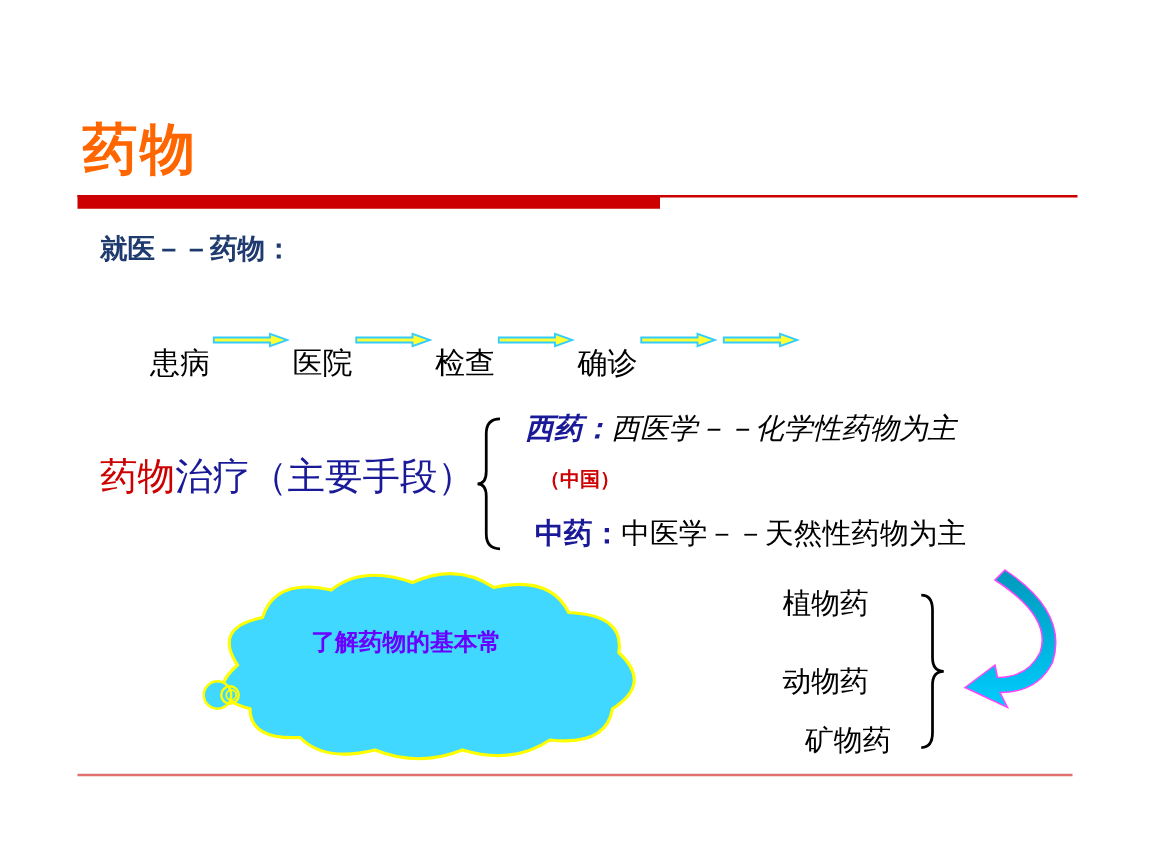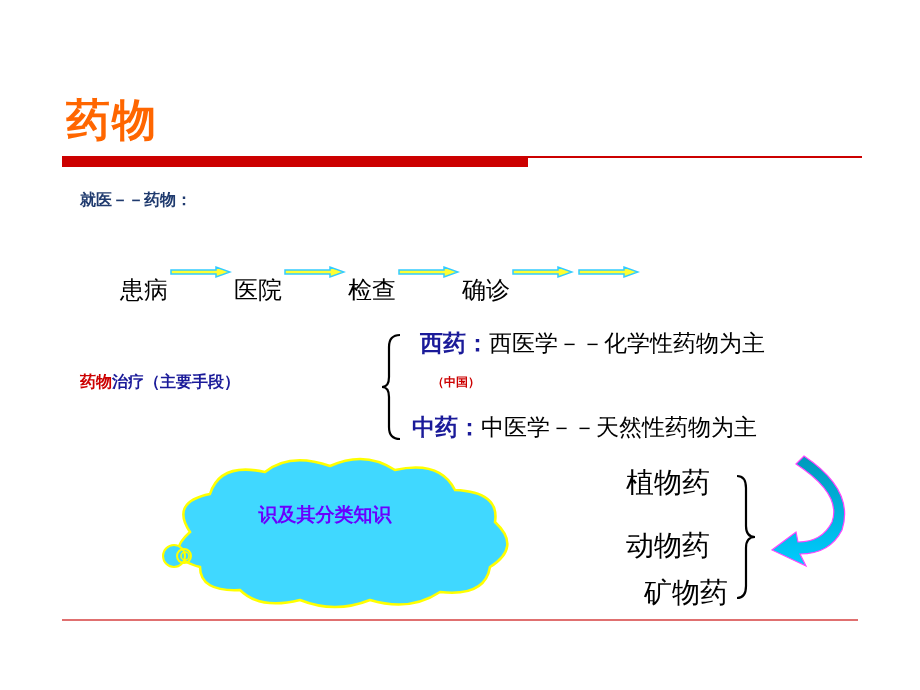--- a/index.html
+++ b/index.html
@@ -2,37 +2,37 @@
 <html><head>
 <meta charset="utf-8">
 <style>
   html,body{margin:0;padding:0;}
   body{width:920px;height:690px;background:#ffffff;position:relative;overflow:hidden;
        font-family:"DejaVu Sans","Liberation Sans",sans-serif;}
   .abs{position:absolute;}
   .title{left:66px;top:92px;font-size:44px;font-weight:bold;color:#ff6600;letter-spacing:2px;line-height:56px;}
   .bar-thick{left:62px;top:156px;width:466px;height:11px;background:#cc0000;}
   .bar-thin{left:62px;top:156px;width:800px;height:2px;background:#cc0000;}
-  .subtitle{left:80px;top:186px;font-size:16px;font-weight:bold;color:#1f3a6e;line-height:28px;}
+  .subtitle{left:80px;top:186px;font-size:22px;font-weight:bold;color:#1f3a6e;line-height:28px;}
   .flow{left:120px;top:256px;height:32px;display:flex;align-items:center;font-size:24px;color:#000;
         font-family:"DejaVu Serif","Liberation Serif",serif;}
   .flow .step{white-space:nowrap;margin-top:36px;}
   .arrow{width:62px;height:14px;margin:0 2px;}
-  .main-label{left:80px;top:366px;font-size:16px;font-weight:bold;color:#1a1a99;line-height:32px;}
+  .main-label{left:80px;top:366px;font-size:30px;font-weight:normal;color:#1a1a99;line-height:32px;}
   .main-label .red{color:#cc0000;}
   .brace-main{left:380px;top:333px;width:22px;height:108px;}
   .branch{font-size:23px;line-height:30px;white-space:nowrap;}
   .branch .k{font-weight:bold;color:#1a1a99;}
   .branch .v{color:#000;font-family:"DejaVu Serif","Liberation Serif",serif;}
-  .b1{left:420px;top:328px;}
-  .b2{left:412px;top:412px;}
-  .cn{left:432px;top:374px;font-size:12px;font-weight:bold;color:#cc0000;}
+  .b1{left:420px;top:328px;font-style:italic;}
+  .b2{left:428px;top:412px;}
+  .cn{left:432px;top:374px;font-size:16px;font-weight:bold;color:#cc0000;}
   .cloud{left:150px;top:452px;width:370px;height:160px;}
   .cloud-text{left:210px;top:500px;width:230px;text-align:center;font-size:19px;font-weight:bold;color:#6a00ff;line-height:28px;}
-  .herb{font-size:28px;color:#000;font-family:"DejaVu Serif","Liberation Serif",serif;line-height:30px;}
+  .herb{font-size:23px;color:#000;font-family:"DejaVu Serif","Liberation Serif",serif;line-height:30px;}
   .h1{left:626px;top:468px;}
   .h2{left:626px;top:531px;}
   .h3{left:644px;top:578px;}
   .brace-small{left:734px;top:474px;width:24px;height:126px;}
   .curve-arrow{left:760px;top:450px;width:100px;height:120px;}
   .bottom-line{left:62px;top:619px;width:796px;height:2px;background:#e07070;}
 </style>
 </head>
 <body>
 
@@ -80,21 +80,21 @@
   <span class="k">中药：</span><span class="v">中医学－－天然性药物为主</span>
 </div>
 
 <svg class="abs cloud" viewBox="0 0 370 160">
   <path d="M40 80 Q20 50 60 42 Q70 10 115 20 Q140 0 180 14 Q215 -2 245 18 Q290 8 305 38 Q350 40 345 70 Q372 95 340 115 Q335 145 290 140 Q260 160 220 148 Q185 162 150 148 Q110 158 90 138 Q50 140 50 115 Q12 105 40 80 Z" fill="#40d8ff" stroke="#ffff00" stroke-width="2.5"></path>
   <circle cx="24" cy="104" r="11" fill="#40d8ff" stroke="#ffff00" stroke-width="2"></circle>
   <circle cx="34" cy="104" r="7" fill="none" stroke="#ffff00" stroke-width="2"></circle>
   <circle cx="35" cy="104" r="4" fill="none" stroke="#ffff00" stroke-width="1.5"></circle>
 </svg>
 <div class="abs cloud-text">
-  <div>识及其分类知识</div>
+  <div>了解药物的基本常</div>
 </div>
 
 <div class="abs herb h1">植物药</div>
 <div class="abs herb h2">动物药</div>
 <div class="abs herb h3">矿物药</div>
 
 <svg class="abs brace-small" viewBox="0 0 24 126">
   <path d="M3 2 Q12 2 12 14 V52 Q12 63 21 63 Q12 63 12 74 V112 Q12 124 3 124" fill="none" stroke="#000" stroke-width="2.2"></path>
 </svg>
 

